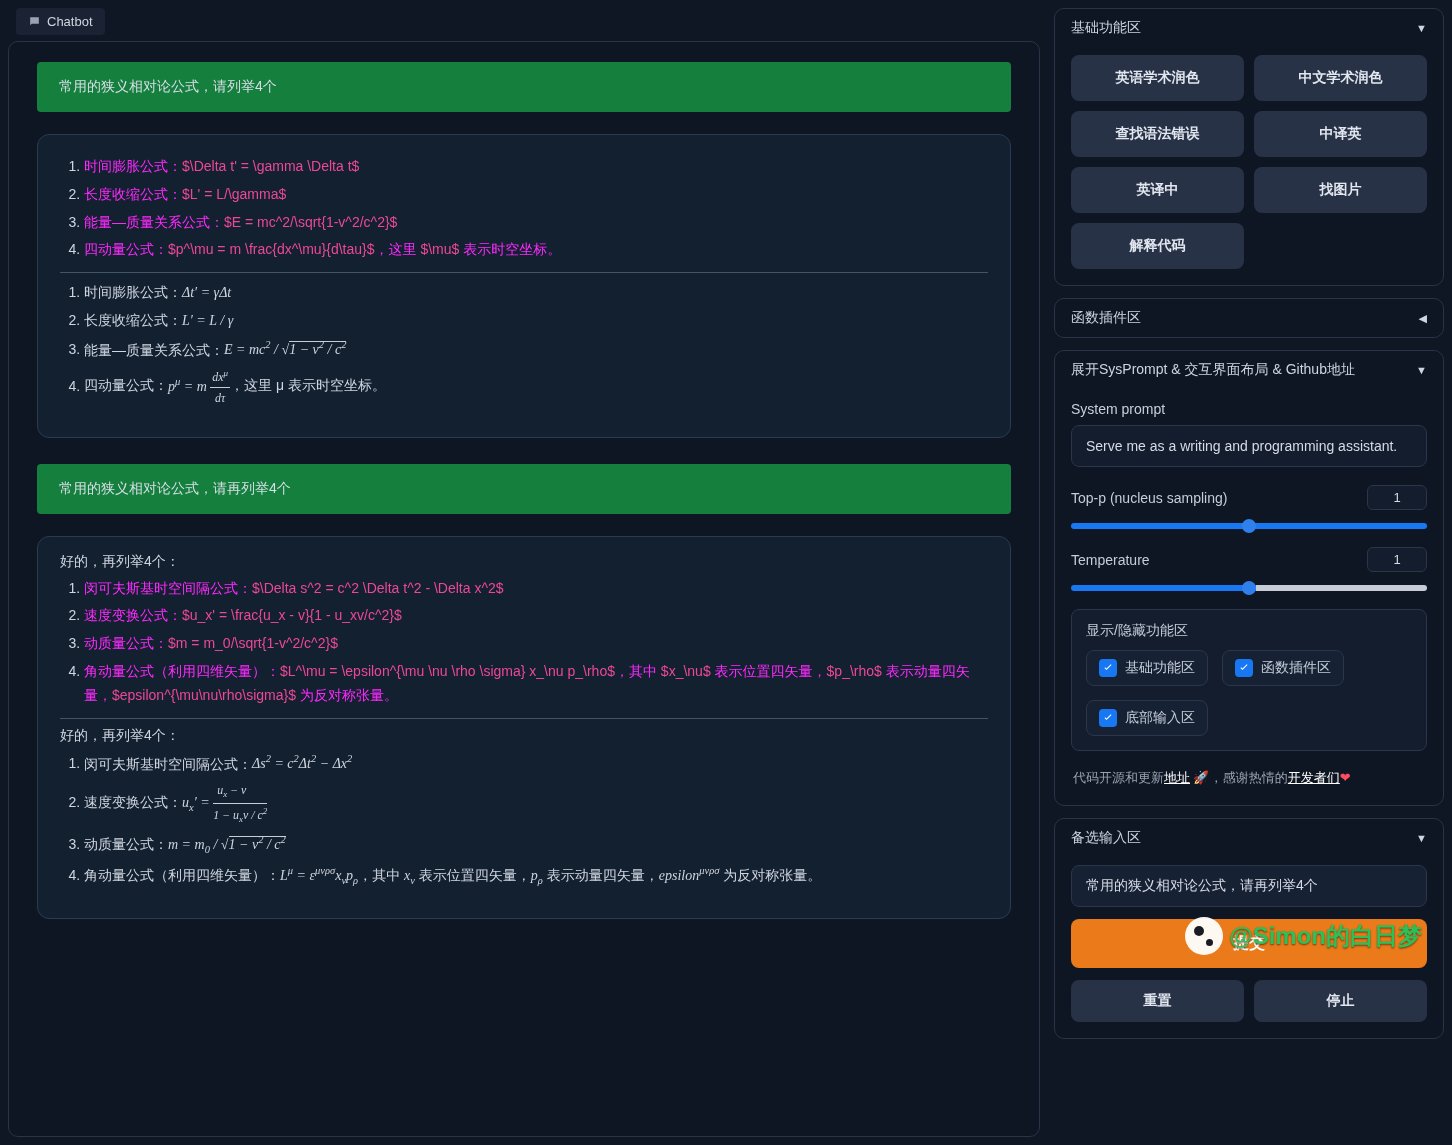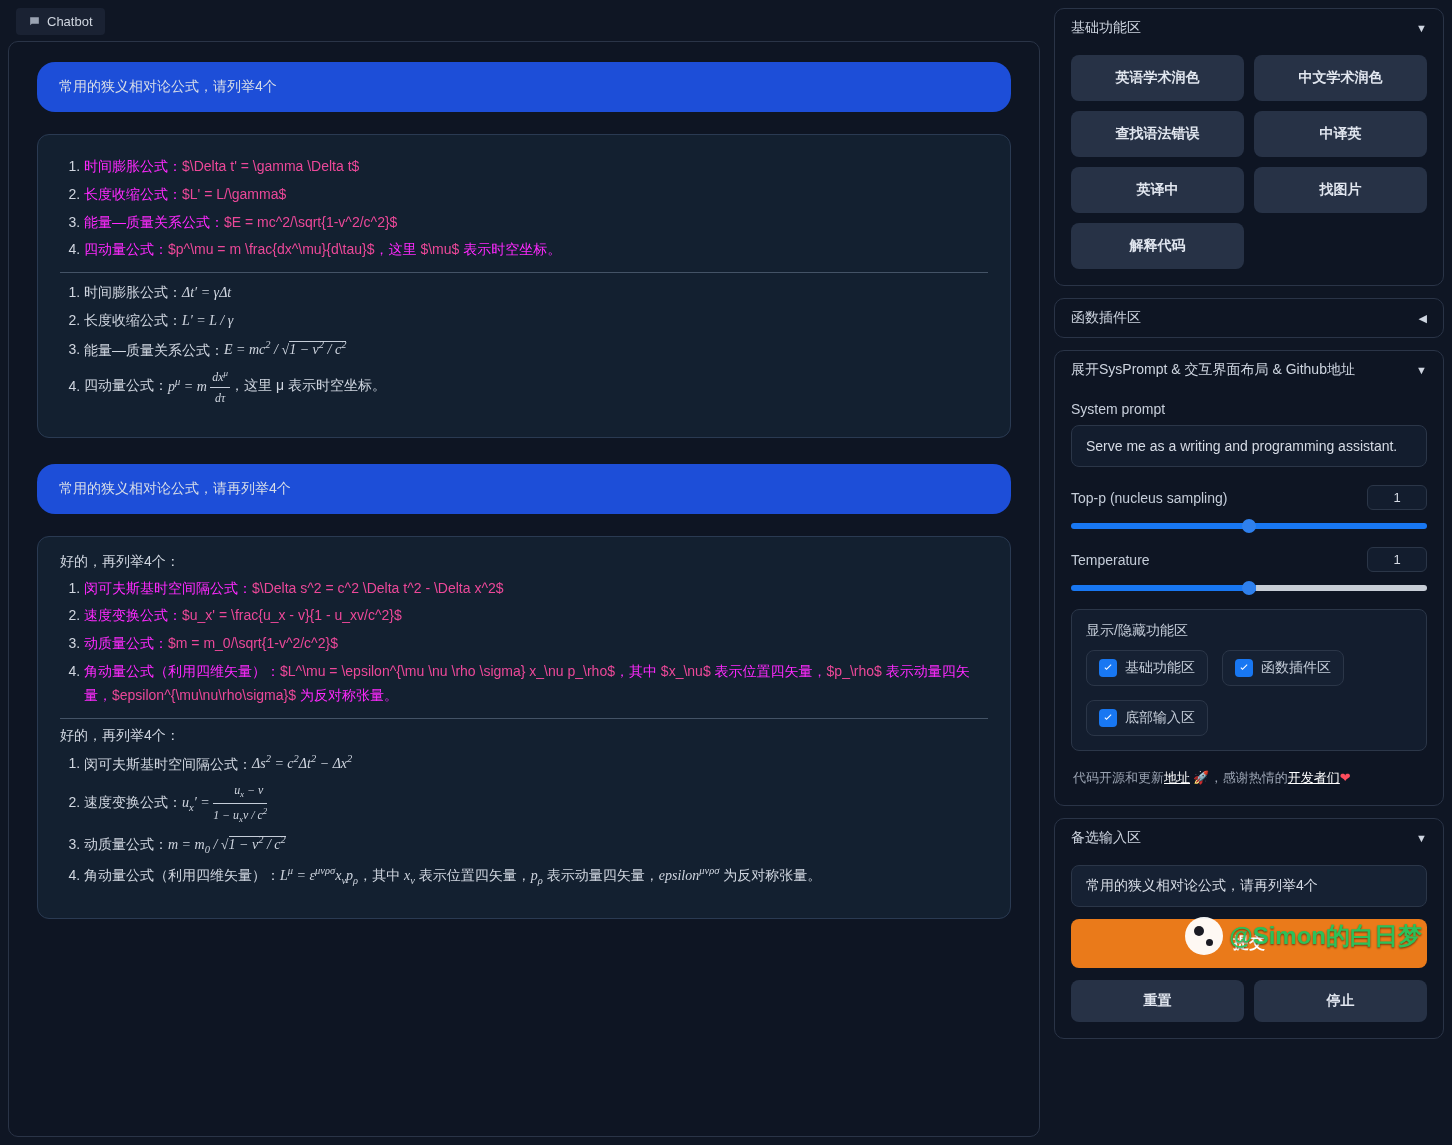--- a/index.html
+++ b/index.html
@@ -27,22 +27,22 @@
 .tab svg { width:13px; height:13px; fill:#9aa3b2; }
 
 
 .chat {
   flex:1; overflow:auto;
   border:1px solid #2a3447; border-radius:10px;
   background:#0e1523;
   padding:20px 28px;
 }
 .user-msg {
-  background:#1d4ed8;
-  border-radius:18px;
+  background:#15803d;
+  border-radius:4px;
   padding:16px 22px;
   margin-bottom:22px;
   color:#d7dde7;
 }
 .bot-msg {
   background:#132030;
   border:1px solid #2a3a52;
   border-radius:12px;
   padding:16px 22px 24px;
   margin-bottom:26px;
@@ -206,21 +206,21 @@
         <ol>
           <li><span class="pink">闵可夫斯基时空间隔公式：</span><span class="latex-raw">$\Delta s^2 = c^2 \Delta t^2 - \Delta x^2$</span></li>
           <li><span class="pink">速度变换公式：</span><span class="latex-raw">$u_x' = \frac{u_x - v}{1 - u_xv/c^2}$</span></li>
           <li><span class="pink">动质量公式：</span><span class="latex-raw">$m = m_0/\sqrt{1-v^2/c^2}$</span></li>
           <li><span class="pink">角动量公式（利用四维矢量）：</span><span class="latex-raw">$L^\mu = \epsilon^{\mu \nu \rho \sigma} x_\nu p_\rho$</span><span class="pink">，其中 </span><span class="latex-raw">$x_\nu$</span><span class="pink"> 表示位置四矢量，</span><span class="latex-raw">$p_\rho$</span><span class="pink"> 表示动量四矢量，</span><span class="latex-raw">$epsilon^{\mu\nu\rho\sigma}$</span><span class="pink"> 为反对称张量。</span></li>
         </ol>
         <hr>
         <p>好的，再列举4个：</p>
         <ol>
           <li><span>闵可夫斯基时空间隔公式：</span><span class="math-i">Δs<sup>2</sup> = c<sup>2</sup>Δt<sup>2</sup> − Δx<sup>2</sup></span></li>
-          <li><span>速度变换公式：</span><span class="math-i">u<sub>x</sub>′ = <span style="display:inline-block;vertical-align:middle;text-align:right;font-size:0.85em;"><span style="display:block;border-bottom:1px solid #c5cdd9;padding:0 4px;">u<sub>x</sub> − v</span><span style="display:block;">1 − u<sub>x</sub>v / c<sup>2</sup></span></span></span></li>
+          <li><span>速度变换公式：</span><span class="math-i">u<sub>x</sub>′ = <span style="display:inline-block;vertical-align:middle;text-align:left;font-size:0.85em;"><span style="display:block;border-bottom:1px solid #c5cdd9;padding:0 4px;">u<sub>x</sub> − v</span><span style="display:block;">1 − u<sub>x</sub>v / c<sup>2</sup></span></span></span></li>
           <li><span>动质量公式：</span><span class="math-i">m = m<sub>0</sub> / √<span style="border-top:1px solid #c5cdd9;">1 − v<sup>2</sup> / c<sup>2</sup></span></span></li>
           <li><span>角动量公式（利用四维矢量）：</span><span class="math-i">L<sup>μ</sup> = ε<sup>μνρσ</sup>x<sub>ν</sub>p<sub>ρ</sub></span><span>，其中 </span><span class="math-i">x<sub>ν</sub></span><span> 表示位置四矢量，</span><span class="math-i">p<sub>ρ</sub></span><span> 表示动量四矢量，</span><span class="math-i">epsilon<sup>μνρσ</sup></span><span> 为反对称张量。</span></li>
         </ol>
       </div>
 
     </div>
   </div>
 
   <div class="right">
     <div class="panel">

